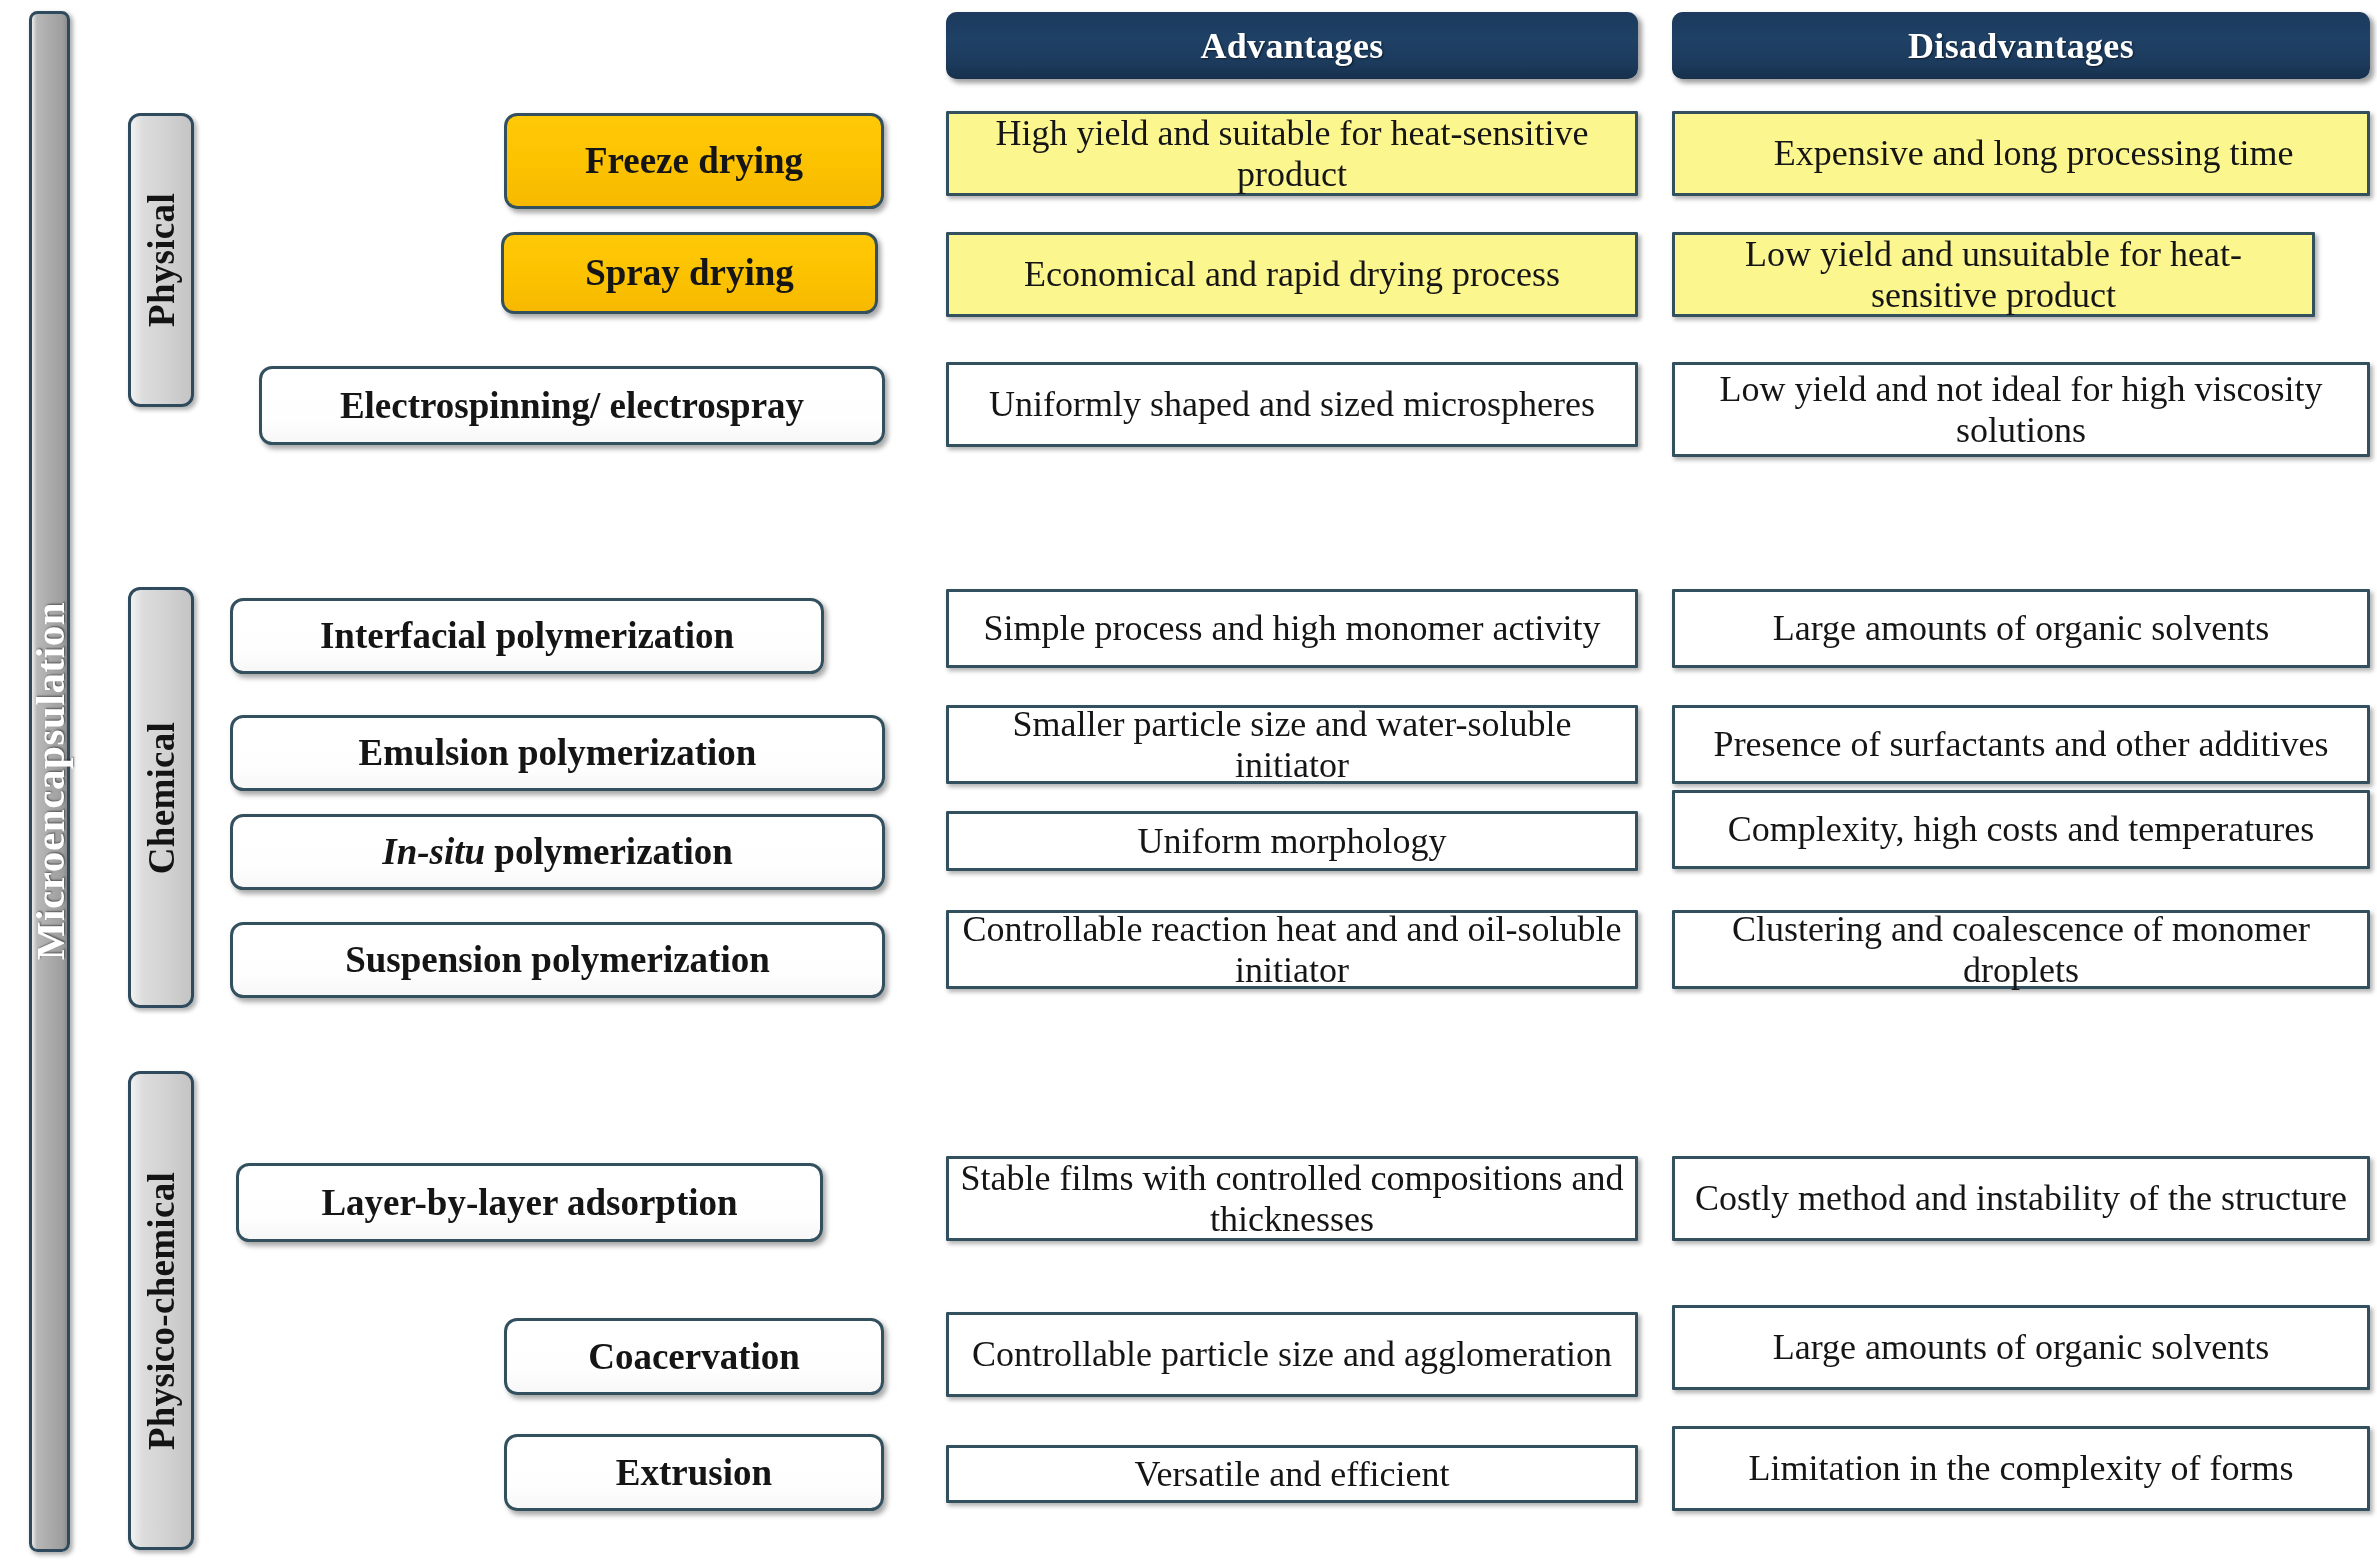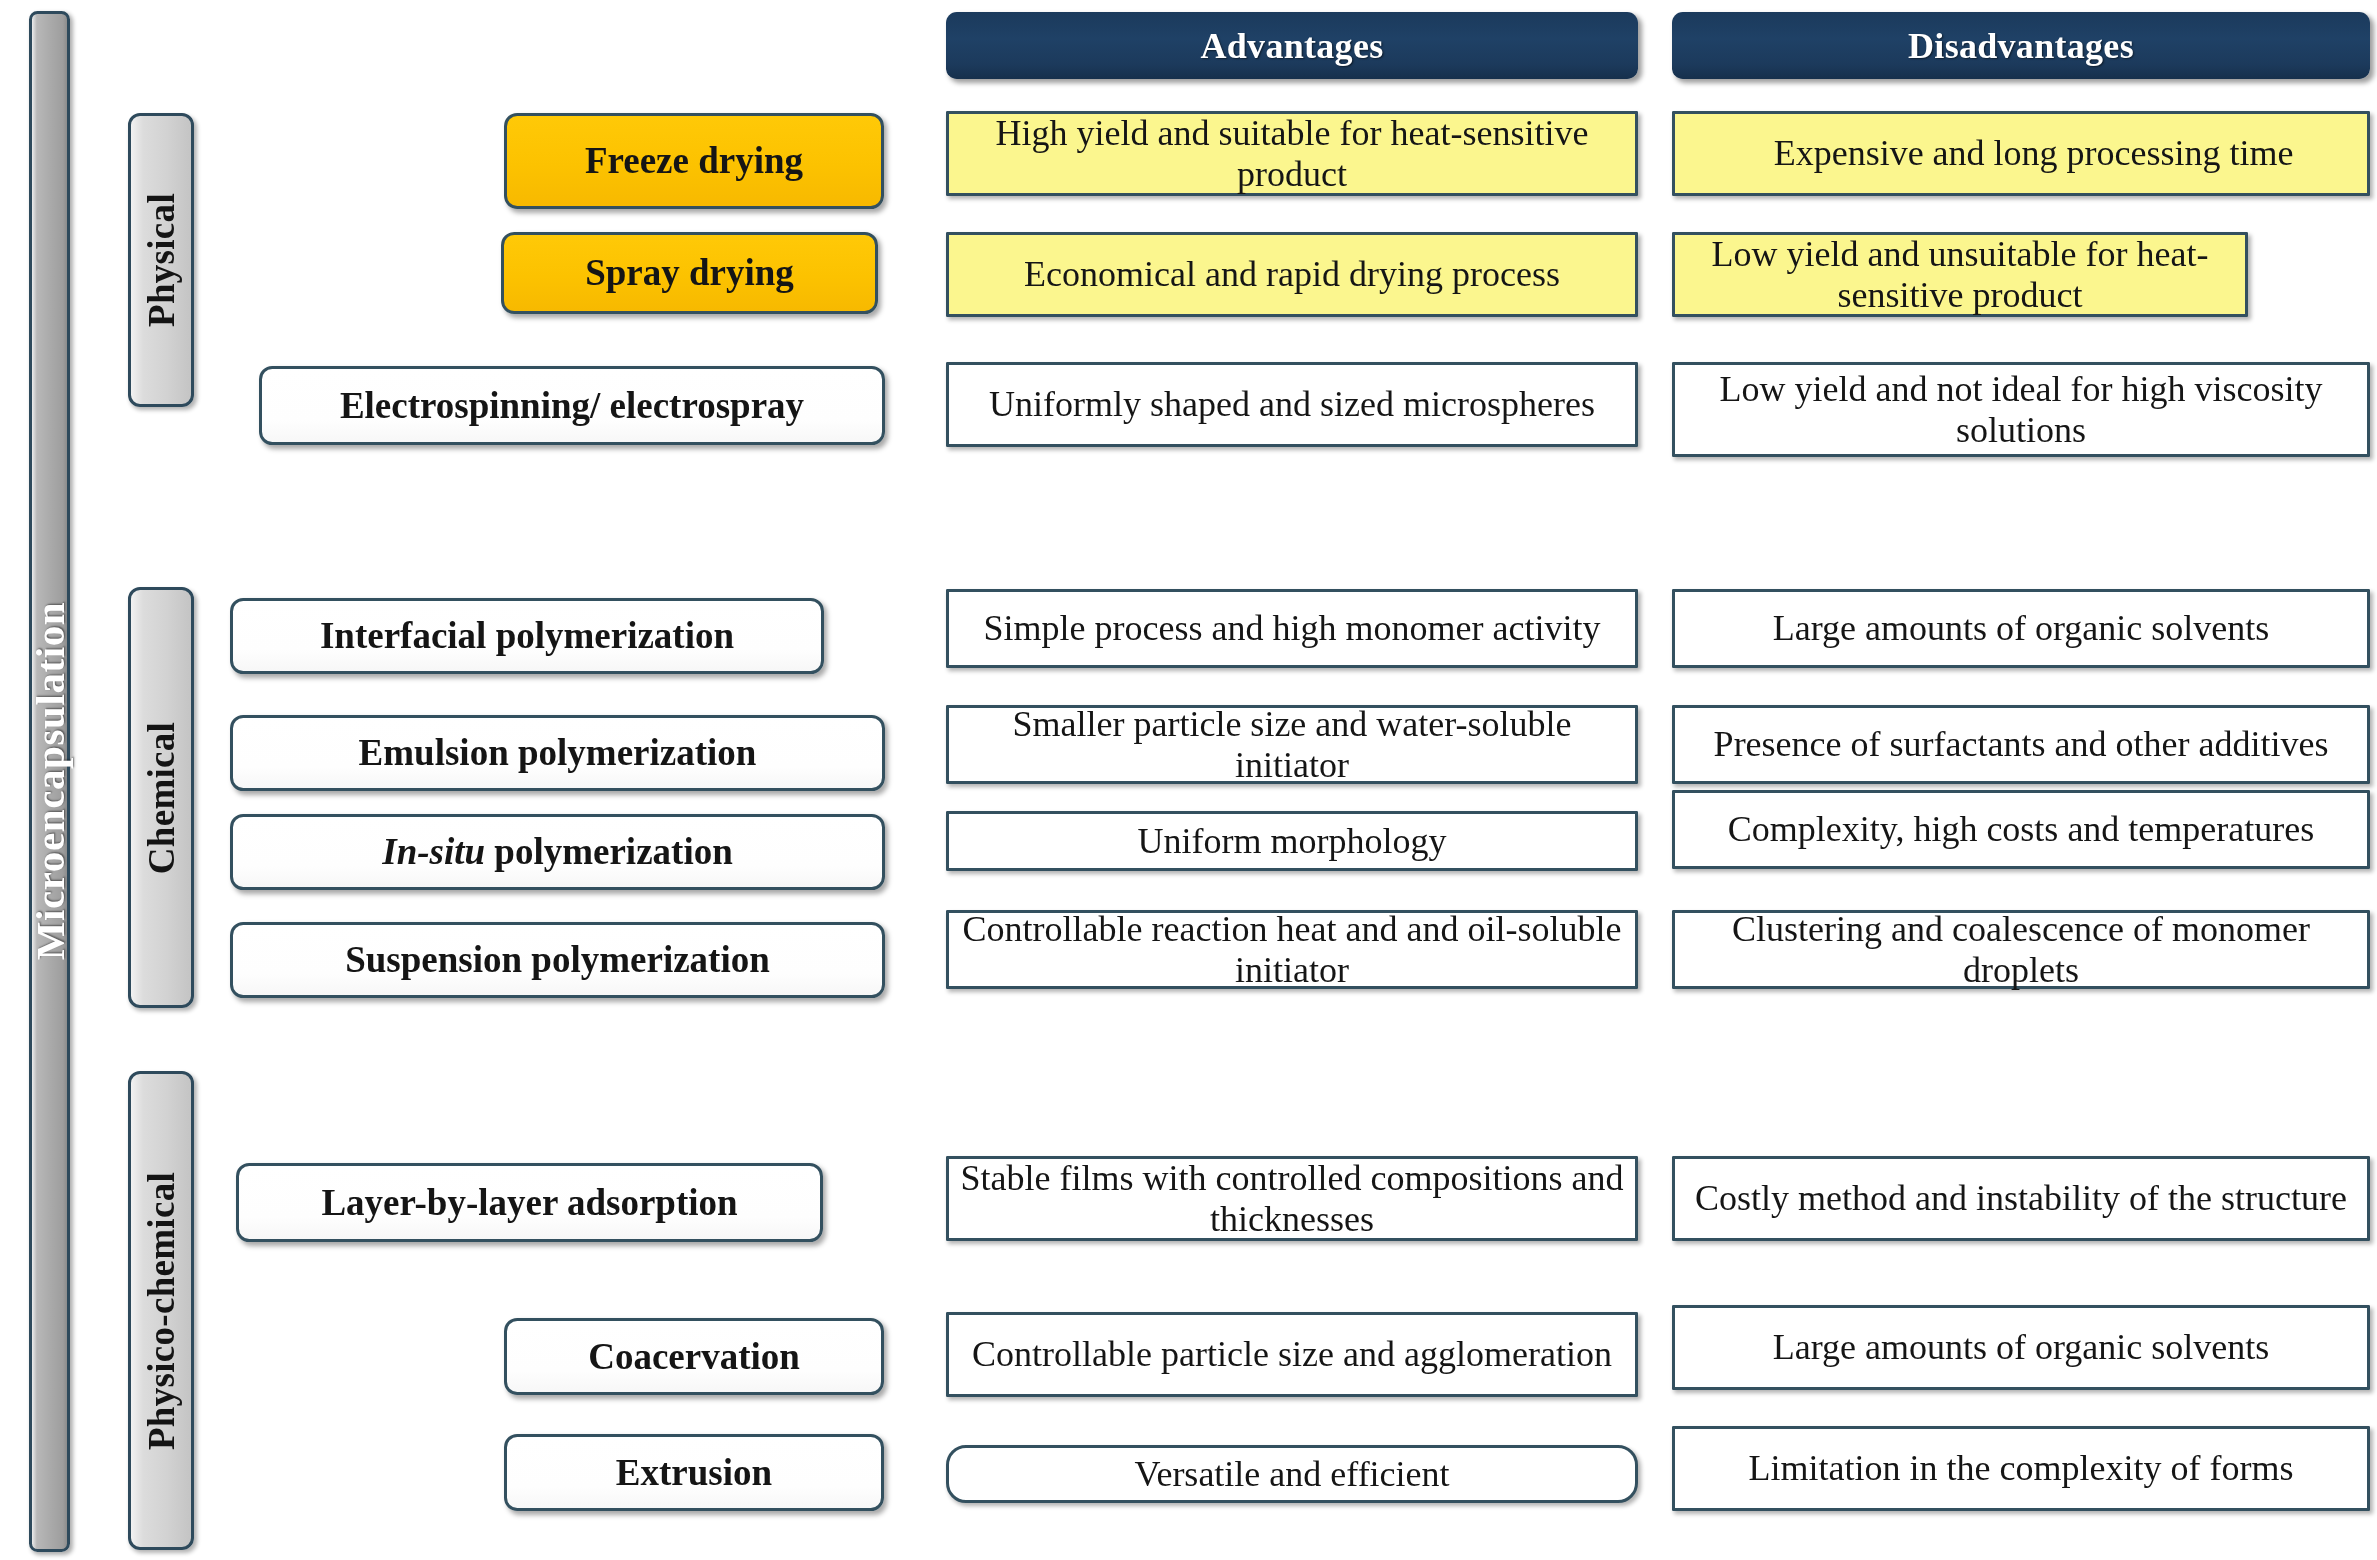--- a/index.html
+++ b/index.html
@@ -164,21 +164,21 @@
   <div class="box desc-box yellow" style="left:1672px; top:111px; width:698px; height:85px;padding-left:36px;">
     <span>Expensive and long processing time</span>
   </div>
 
   <div class="box method-box highlight" style="left:501px; top:232px; width:377px; height:82px;">
     <span>Spray drying</span>
   </div>
   <div class="box desc-box yellow" style="left:946px; top:232px; width:692px; height:85px;">
     <span>Economical and rapid drying process</span>
   </div>
-  <div class="box desc-box yellow" style="left:1672px; top:232px; width:576px; height:85px;">
+  <div class="box desc-box yellow" style="left:1672px; top:232px; width:643px; height:85px;">
     <span>Low yield and unsuitable for heat-sensitive product</span>
   </div>
 
   <div class="box method-box" style="left:259px; top:366px; width:626px; height:79px;">
     <span>Electrospinning/ electrospray</span>
   </div>
   <div class="box desc-box" style="left:946px; top:362px; width:692px; height:85px;">
     <span>Uniformly shaped and sized microspheres</span>
   </div>
   <div class="box desc-box" style="left:1672px; top:362px; width:698px; height:95px;">
@@ -241,21 +241,21 @@
   <div class="box desc-box" style="left:946px; top:1312px; width:692px; height:85px;">
     <span>Controllable particle size and agglomeration</span>
   </div>
   <div class="box desc-box" style="left:1672px; top:1305px; width:698px; height:85px;">
     <span>Large amounts of organic solvents</span>
   </div>
 
   <div class="box method-box" style="left:504px; top:1434px; width:380px; height:77px;">
     <span>Extrusion</span>
   </div>
-  <div class="box desc-box" style="left:946px; top:1445px; width:692px; height:58px;border-radius:20px;">
+  <div class="box desc-box" style="left:946px; top:1445px; width:692px; height:58px;">
     <span>Versatile and efficient</span>
   </div>
   <div class="box desc-box" style="left:1672px; top:1426px; width:698px; height:85px;">
     <span>Limitation in the complexity of forms</span>
   </div>
 
 </div>
 
 
 </body></html>

